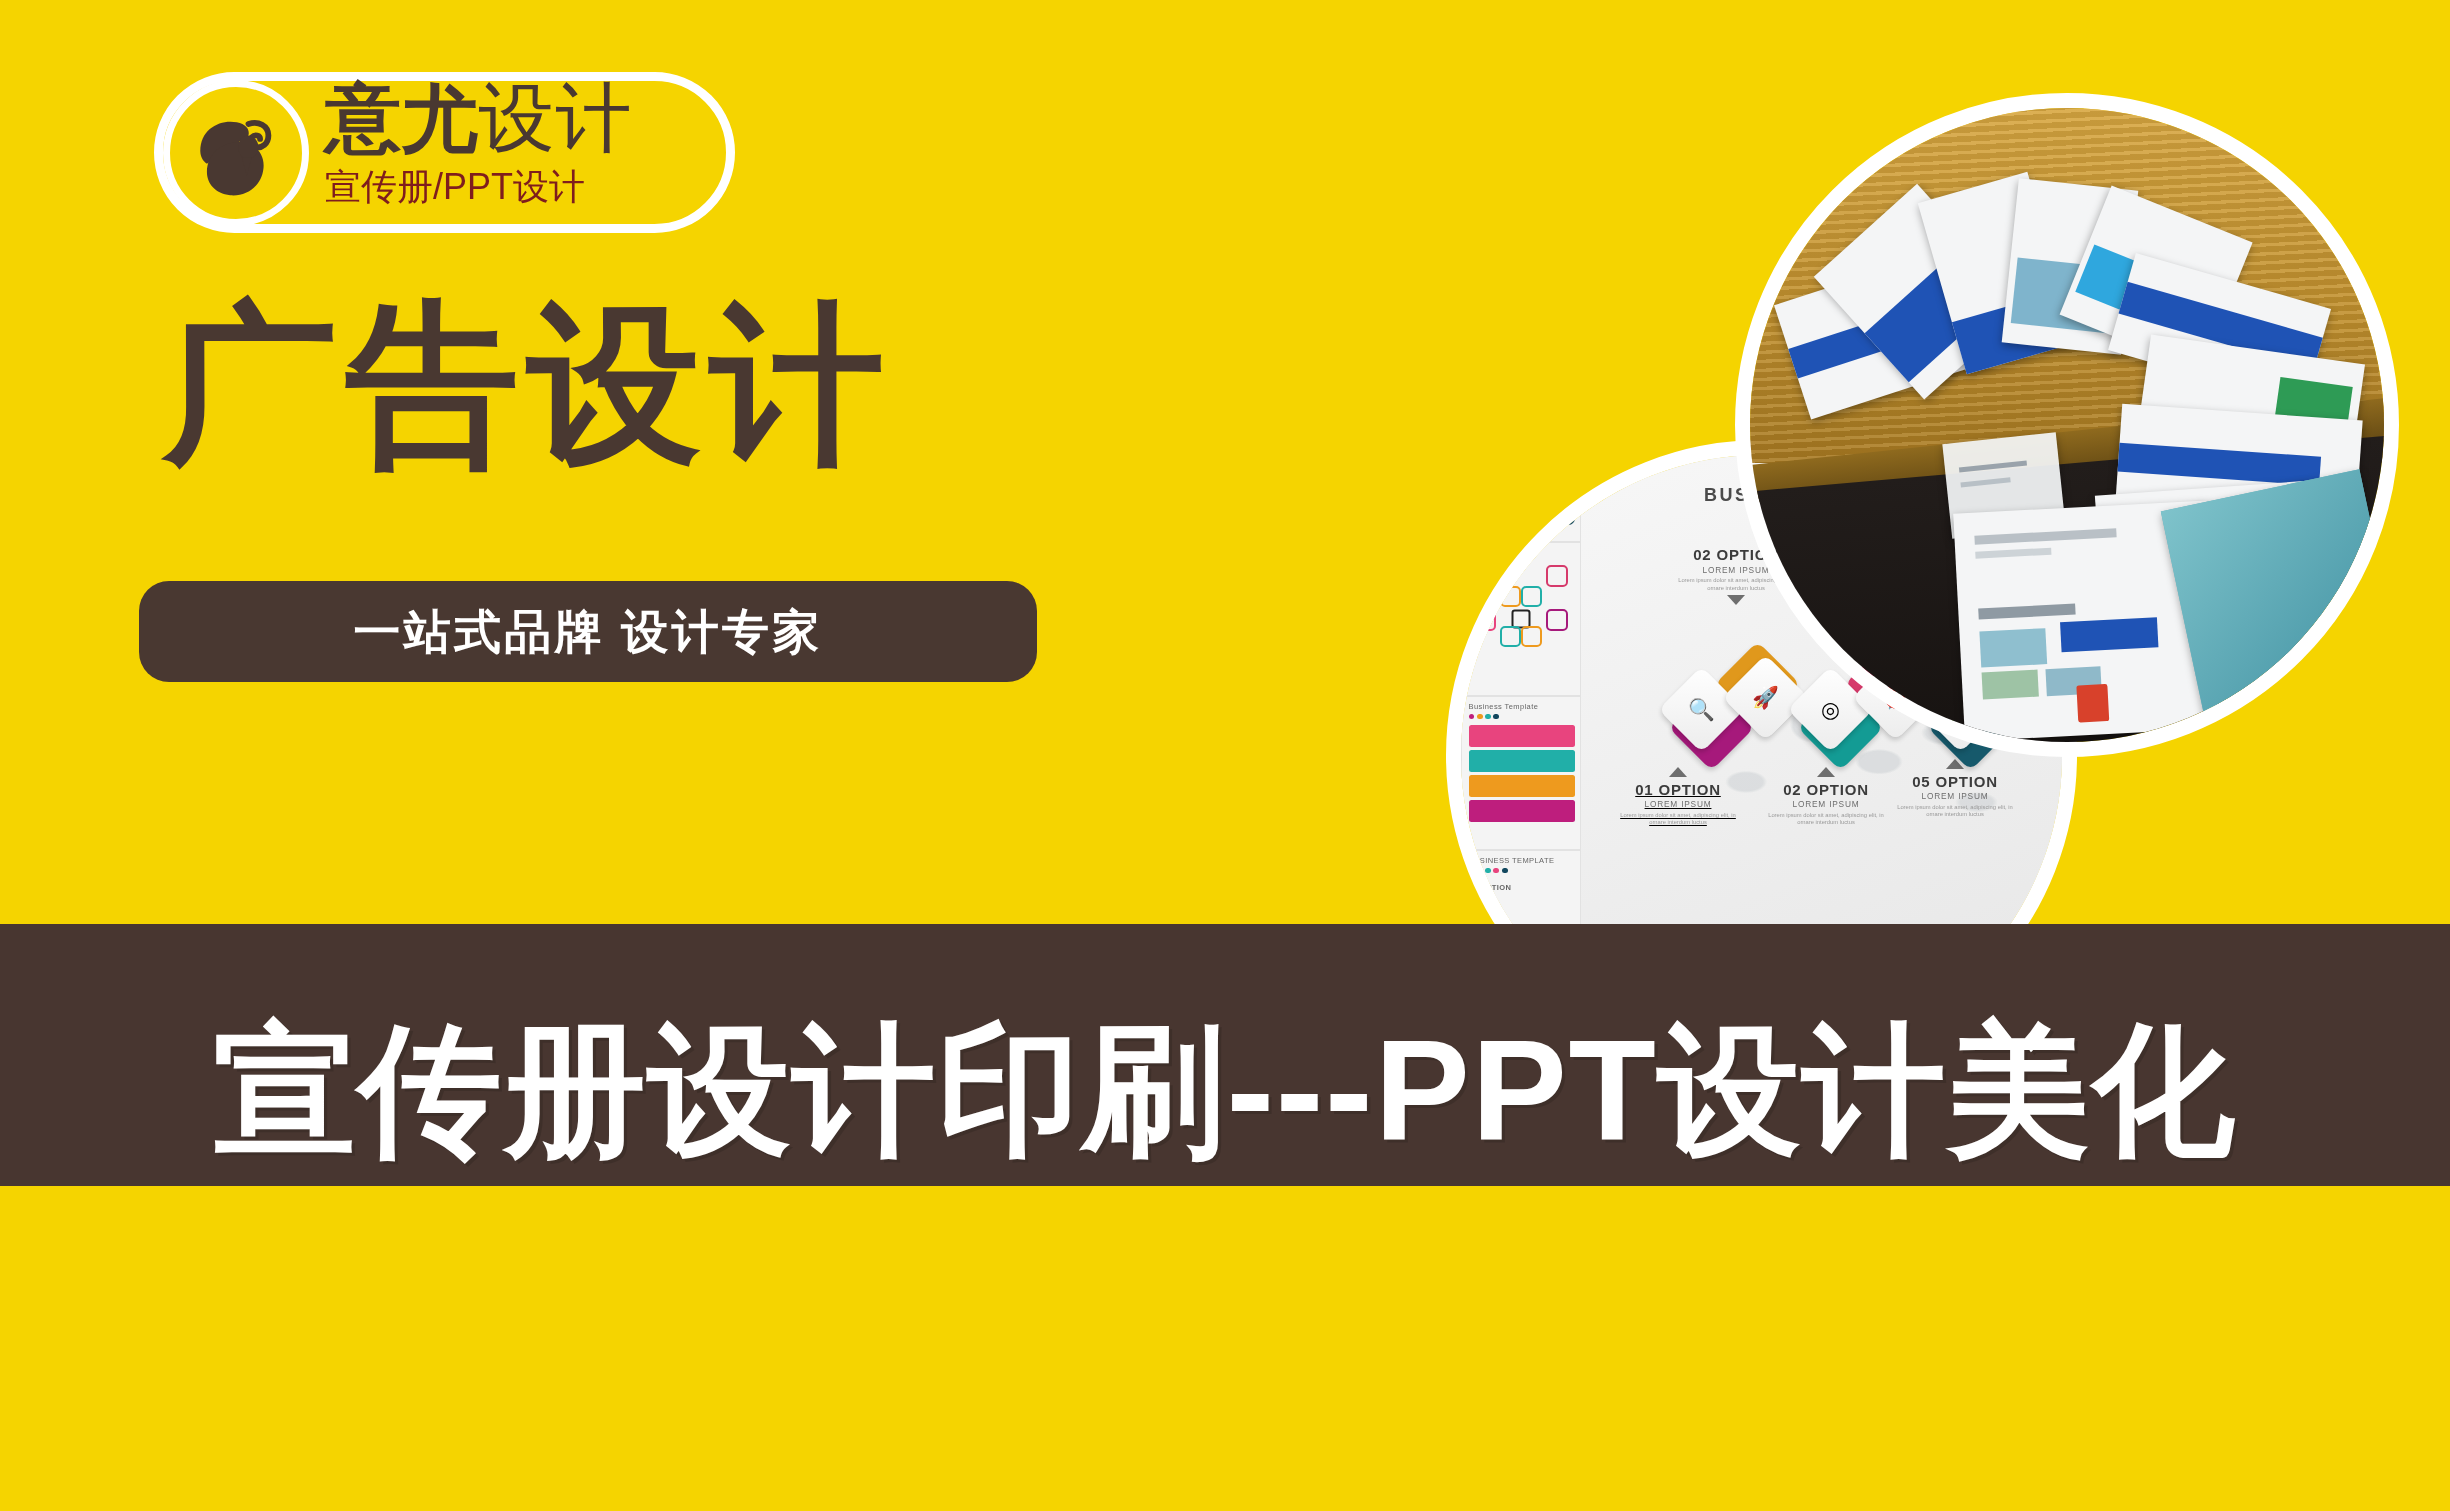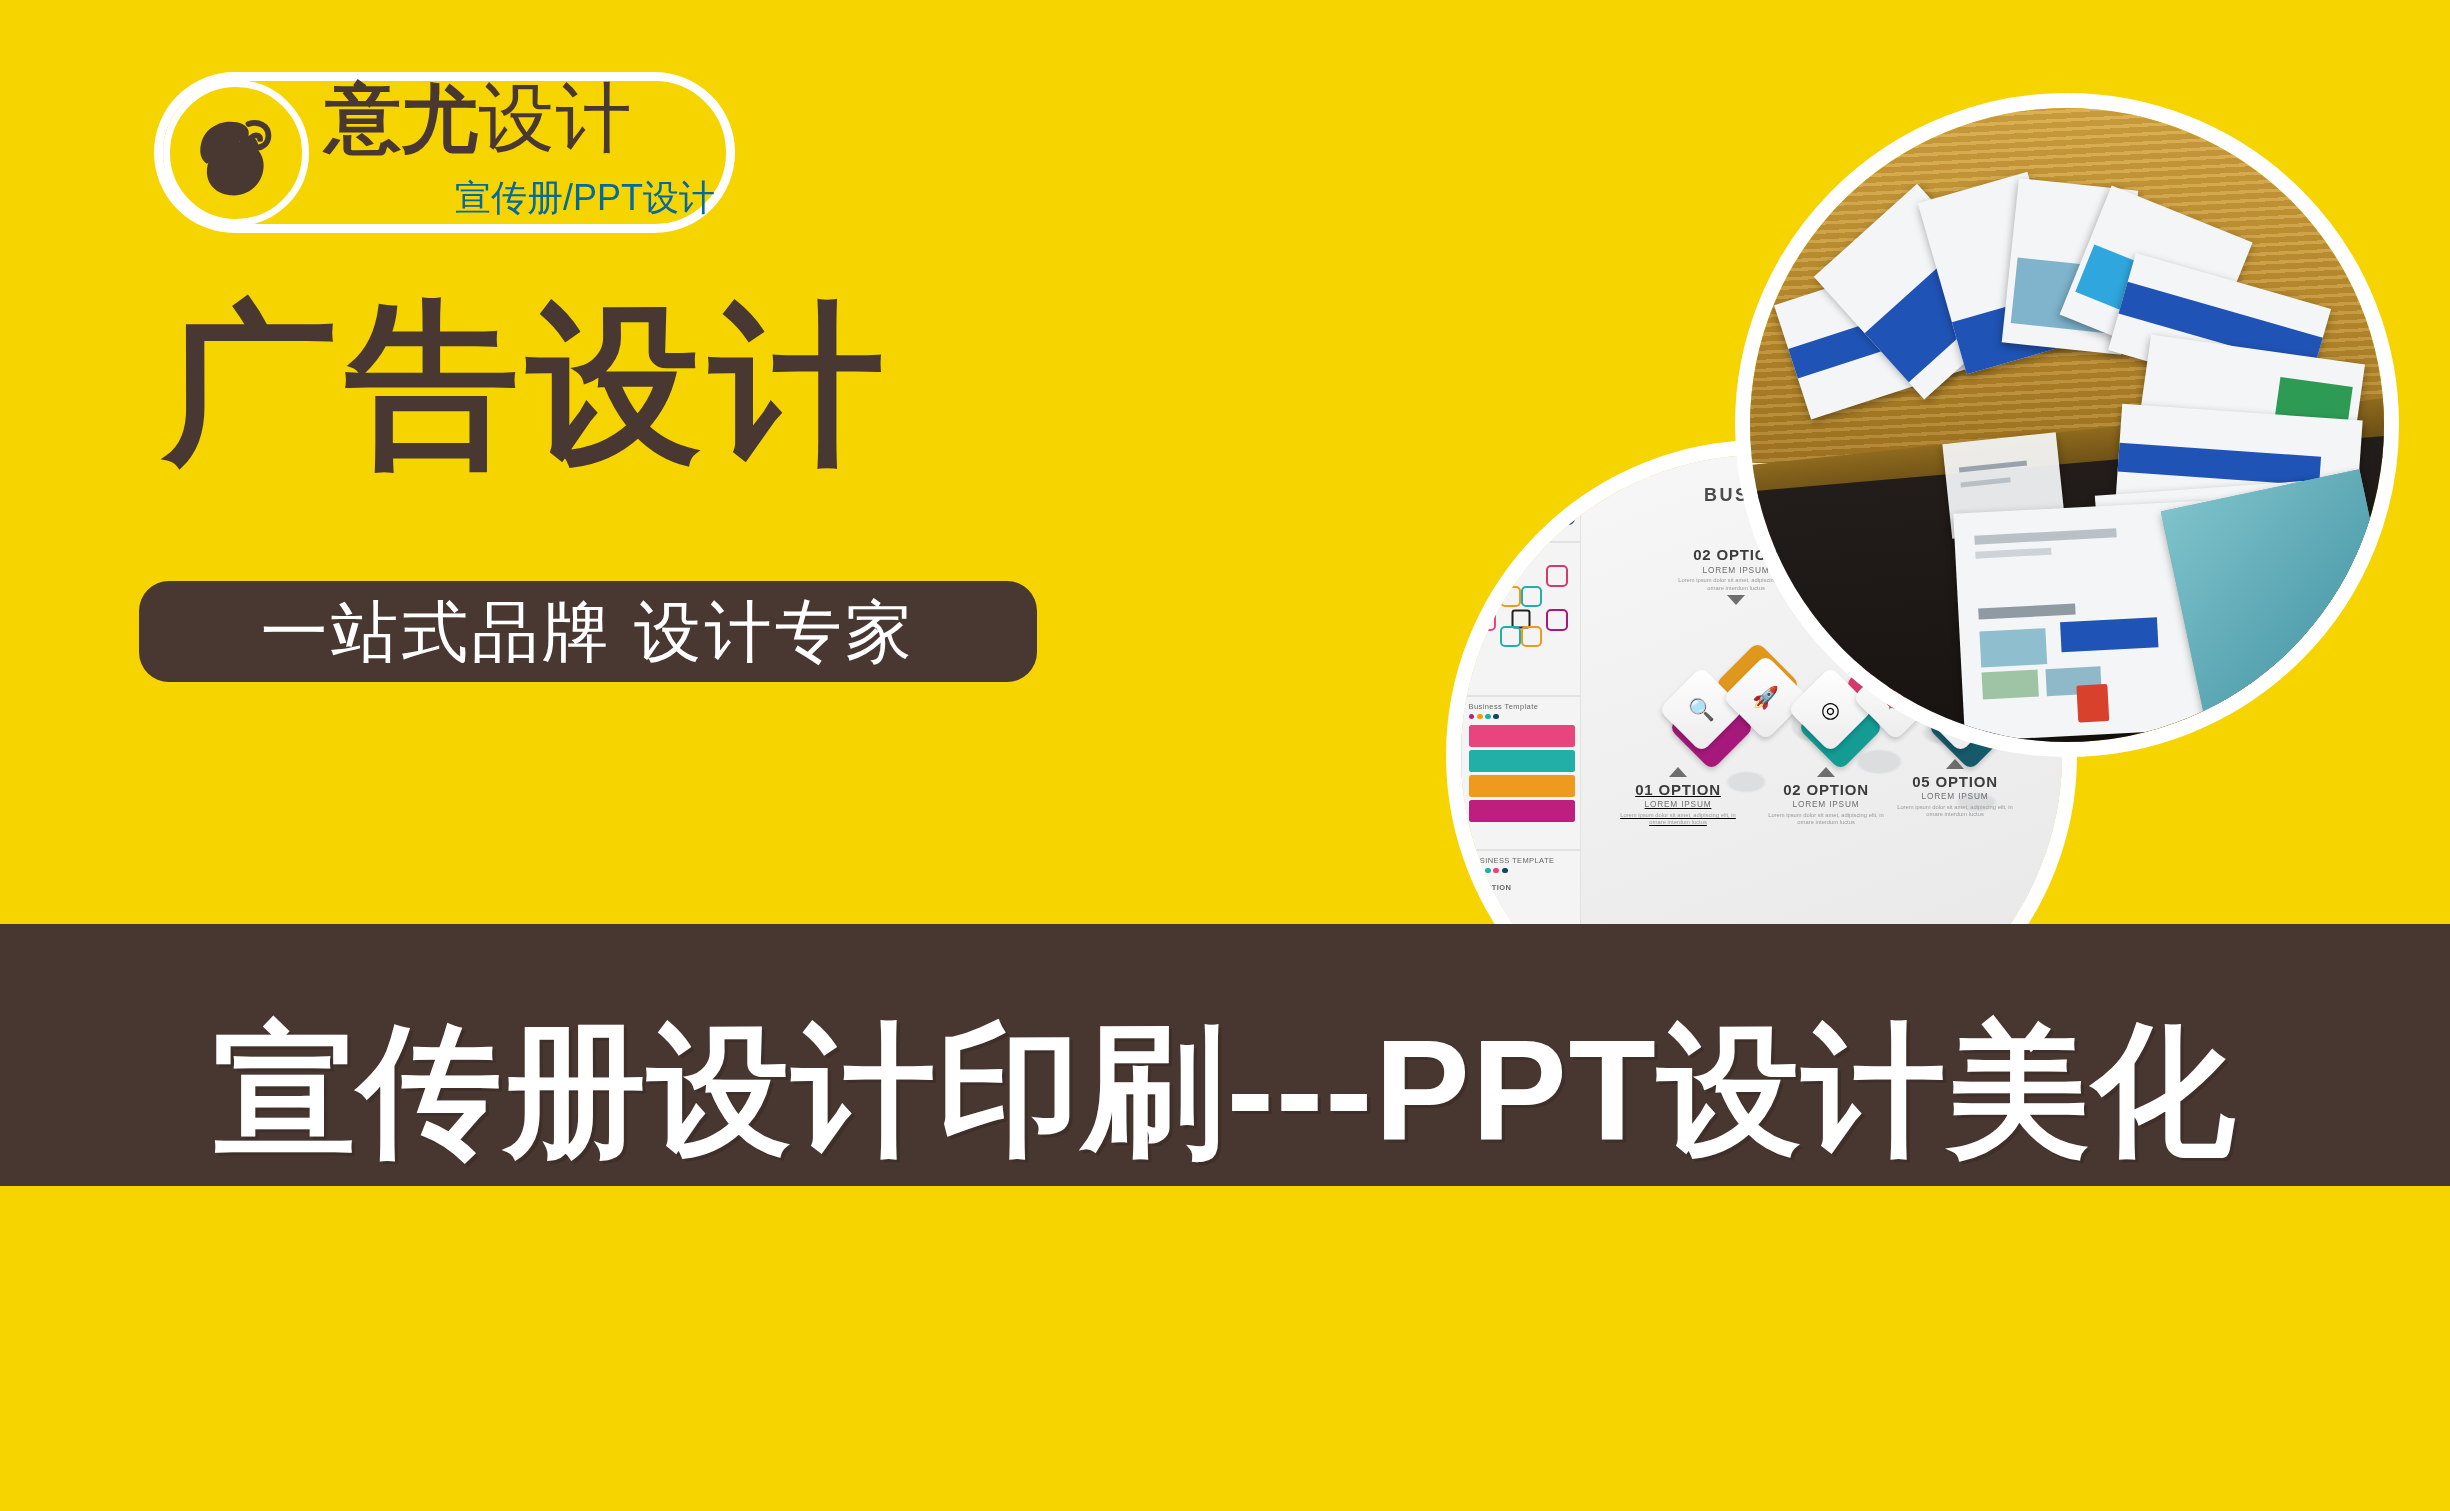--- a/index.html
+++ b/index.html
@@ -22,38 +22,38 @@
     border:7.5px solid #FFFFFF;box-sizing:border-box;
   }
   .logo-mark svg{position:absolute;left:50%;top:50%;transform:translate(-50%,-50%);}
   .logo-text{position:absolute;left:325px;top:80px;width:390px;height:149px;}
   .logo-cn{
     font-size:76px;line-height:76px;font-weight:700;color:#493831;letter-spacing:0.8px;
     white-space:nowrap;
   }
   .logo-cn .thin{font-weight:400;color:#493831;}
   .logo-sub{
-    margin-top:23px;font-size:36px;line-height:38px;color:#0369a1;font-weight:500;white-space:nowrap;text-align:right;
+    margin-top:12px;font-size:36px;line-height:38px;color:#7f1d1d;font-weight:500;white-space:nowrap;
   }
 
   
   .main-title{
     position:absolute;left:163px;top:298px;
     font-size:174px;line-height:174px;font-weight:700;color:#493831;
     letter-spacing:8.3px;white-space:nowrap;
   }
 
   
   .badge{
     position:absolute;left:139px;top:581px;width:898px;height:101px;
     background:#493831;border-radius:30px;
     display:flex;align-items:center;justify-content:center;
   }
   .badge-text{
-    font-size:67px;line-height:61px;font-weight:400;color:#FFFFFF;letter-spacing:3.3px;white-space:nowrap;
+    font-size:47px;line-height:61px;font-weight:700;color:#FFFFFF;letter-spacing:3.3px;white-space:nowrap;
   }
 
   
   .circle{
     position:absolute;border-radius:50%;overflow:hidden;
     border:15px solid #FFFFFF;box-sizing:border-box;
   }
   .circle-top{left:1735px;top:93px;width:664px;height:664px;z-index:3;}
   .circle-bottom{left:1446px;top:440px;width:631px;height:631px;z-index:2;}
 

